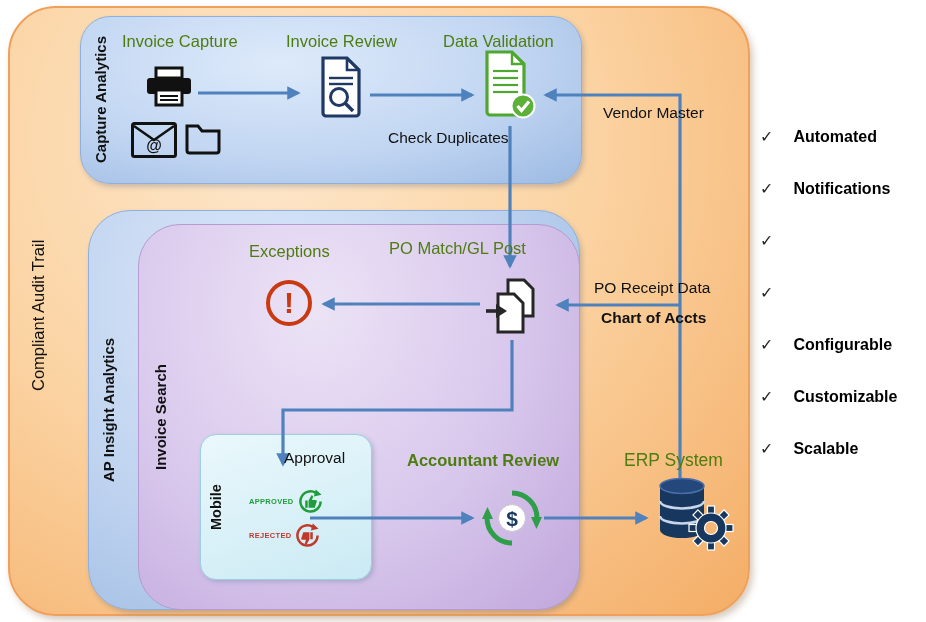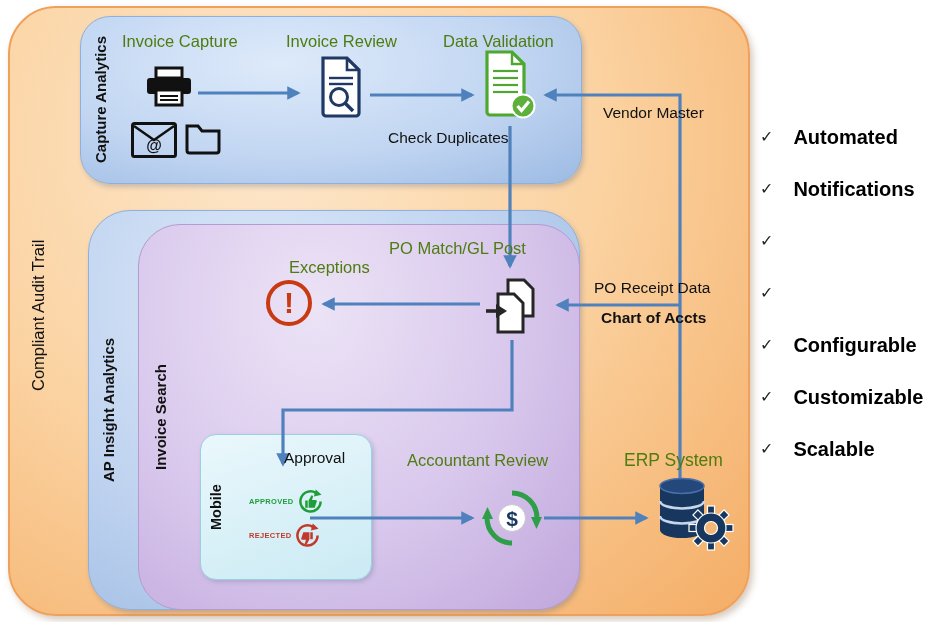--- a/index.html
+++ b/index.html
@@ -40,21 +40,21 @@
 
   .excl-circle {
     width:46px; height:46px; border:4.5px solid #C93A12; border-radius:50%;
     display:flex; align-items:center; justify-content:center;
     color:#C93A12; font-weight:bold; font-size:30px; background:transparent;
   }
 
   .checklist { left:760px; top:126px; width:166px; display:flex; flex-direction:column; gap:30px; position:absolute; }
   .check-item { display:flex; gap:20px; align-items:flex-start; }
   .check-mark { font-size:16px; color:#222; line-height:22px; }
-  .check-label { font-size:20px; font-weight:bold; color:#000; line-height:22px; width:116px; }
+  .check-label { font-size:16px; font-weight:bold; color:#000; line-height:22px; width:116px; }
 
   .tinytag { font-size:7.5px; font-weight:bold; letter-spacing:0.3px; }
   .row { display:flex; align-items:center; gap:4px; }
   svg { display:block; }
 </style>
 </head>
 <body>
 
 <div class="stage">
 
@@ -132,26 +132,26 @@
       <path d="M30,2 V14 H42" fill="none" stroke="#4EA72E" stroke-width="2.4"></path>
       <line x1="11" y1="21" x2="36" y2="21" stroke="#4EA72E" stroke-width="2.2"></line>
       <line x1="11" y1="28" x2="36" y2="28" stroke="#4EA72E" stroke-width="2.2"></line>
       <line x1="11" y1="35" x2="36" y2="35" stroke="#4EA72E" stroke-width="2.2"></line>
       <line x1="11" y1="42" x2="36" y2="42" stroke="#4EA72E" stroke-width="2.2"></line>
       <circle cx="41" cy="56" r="11.5" fill="#5DB03A" stroke="#fff" stroke-width="2"></circle>
       <path d="M35.5,56 l4,4.5 l7.5,-9" stroke="#fff" stroke-width="3.2" fill="none"></path>
     </svg>
   </span>
 
-  <div class="abs lbl" style="left:249px; top:258px;margin-left:40px;">Exceptions</div>
+  <div class="abs lbl" style="left:249px; top:242px;">Exceptions</div>
   <div class="abs lbl" style="left:389px; top:239px;">PO Match/GL Post</div>
   <div class="abs lbl-sm" style="left:594px; top:279px;">PO Receipt Data</div>
   <div class="abs lbl-sm" style="left:601px; top:309px;font-weight:bold;">Chart of Accts</div>
   <div class="abs lbl-sm" style="left:284px; top:433px;margin-top:16px;">Approval</div>
-  <div class="abs lbl" style="left:407px; top:451px;">Accountant Review</div>
+  <div class="abs lbl" style="left:407px; top:451px;font-weight:bold;">Accountant Review</div>
   <div class="abs lbl" style="left:624px; top:450px; font-size:17.5px;">ERP System</div>
 
   <div class="abs excl-circle" style="left:266px; top:280px;">
     <span>!</span>
   </div>
   <span class="abs" style="left:486px; top:278px;">
     <svg width="56" height="58" viewBox="0 0 56 58">
       <path d="M22,2 H38 L47,11 V38 H22 Z" fill="#fff" stroke="#262626" stroke-width="3"></path>
       <path d="M12,16 H28 L37,25 V54 H12 Z" fill="#fff" stroke="#262626" stroke-width="3"></path>
       <line x1="0" y1="33" x2="11" y2="33" stroke="#262626" stroke-width="3.6"></line>

